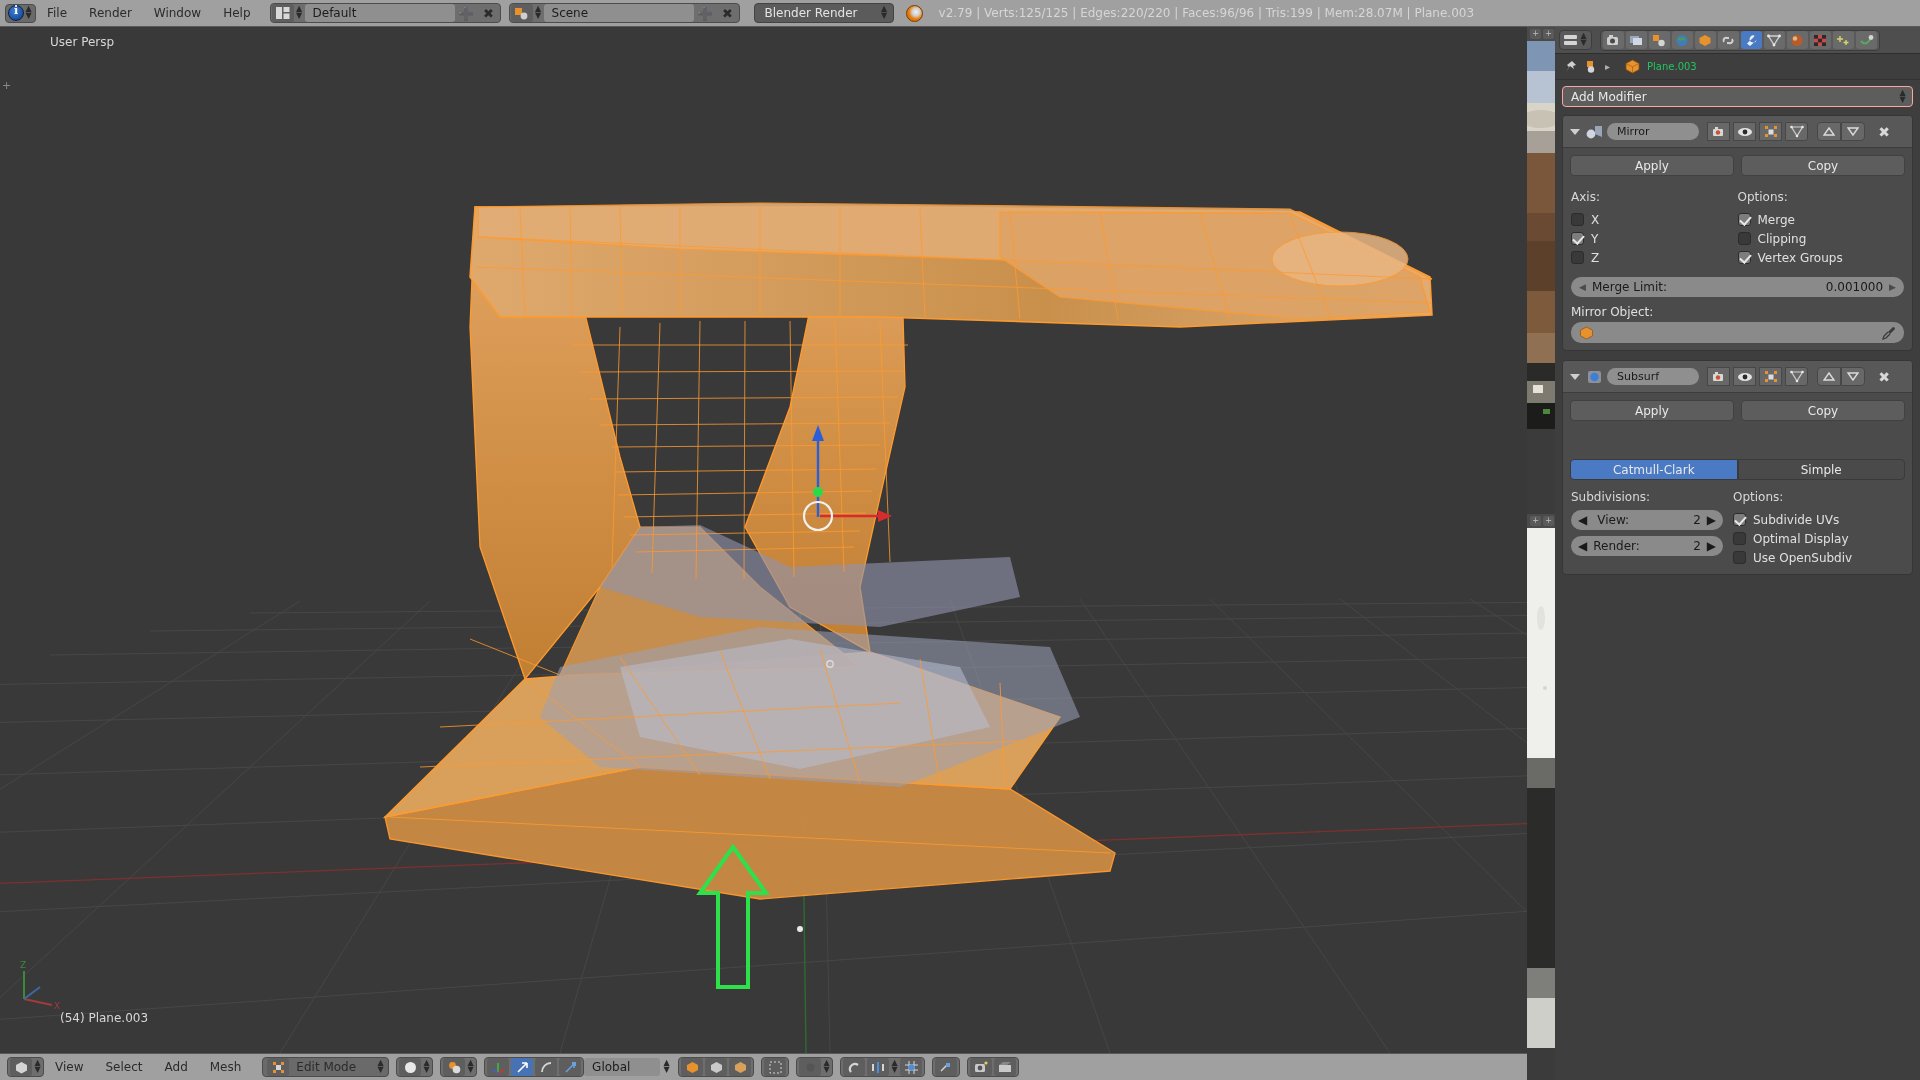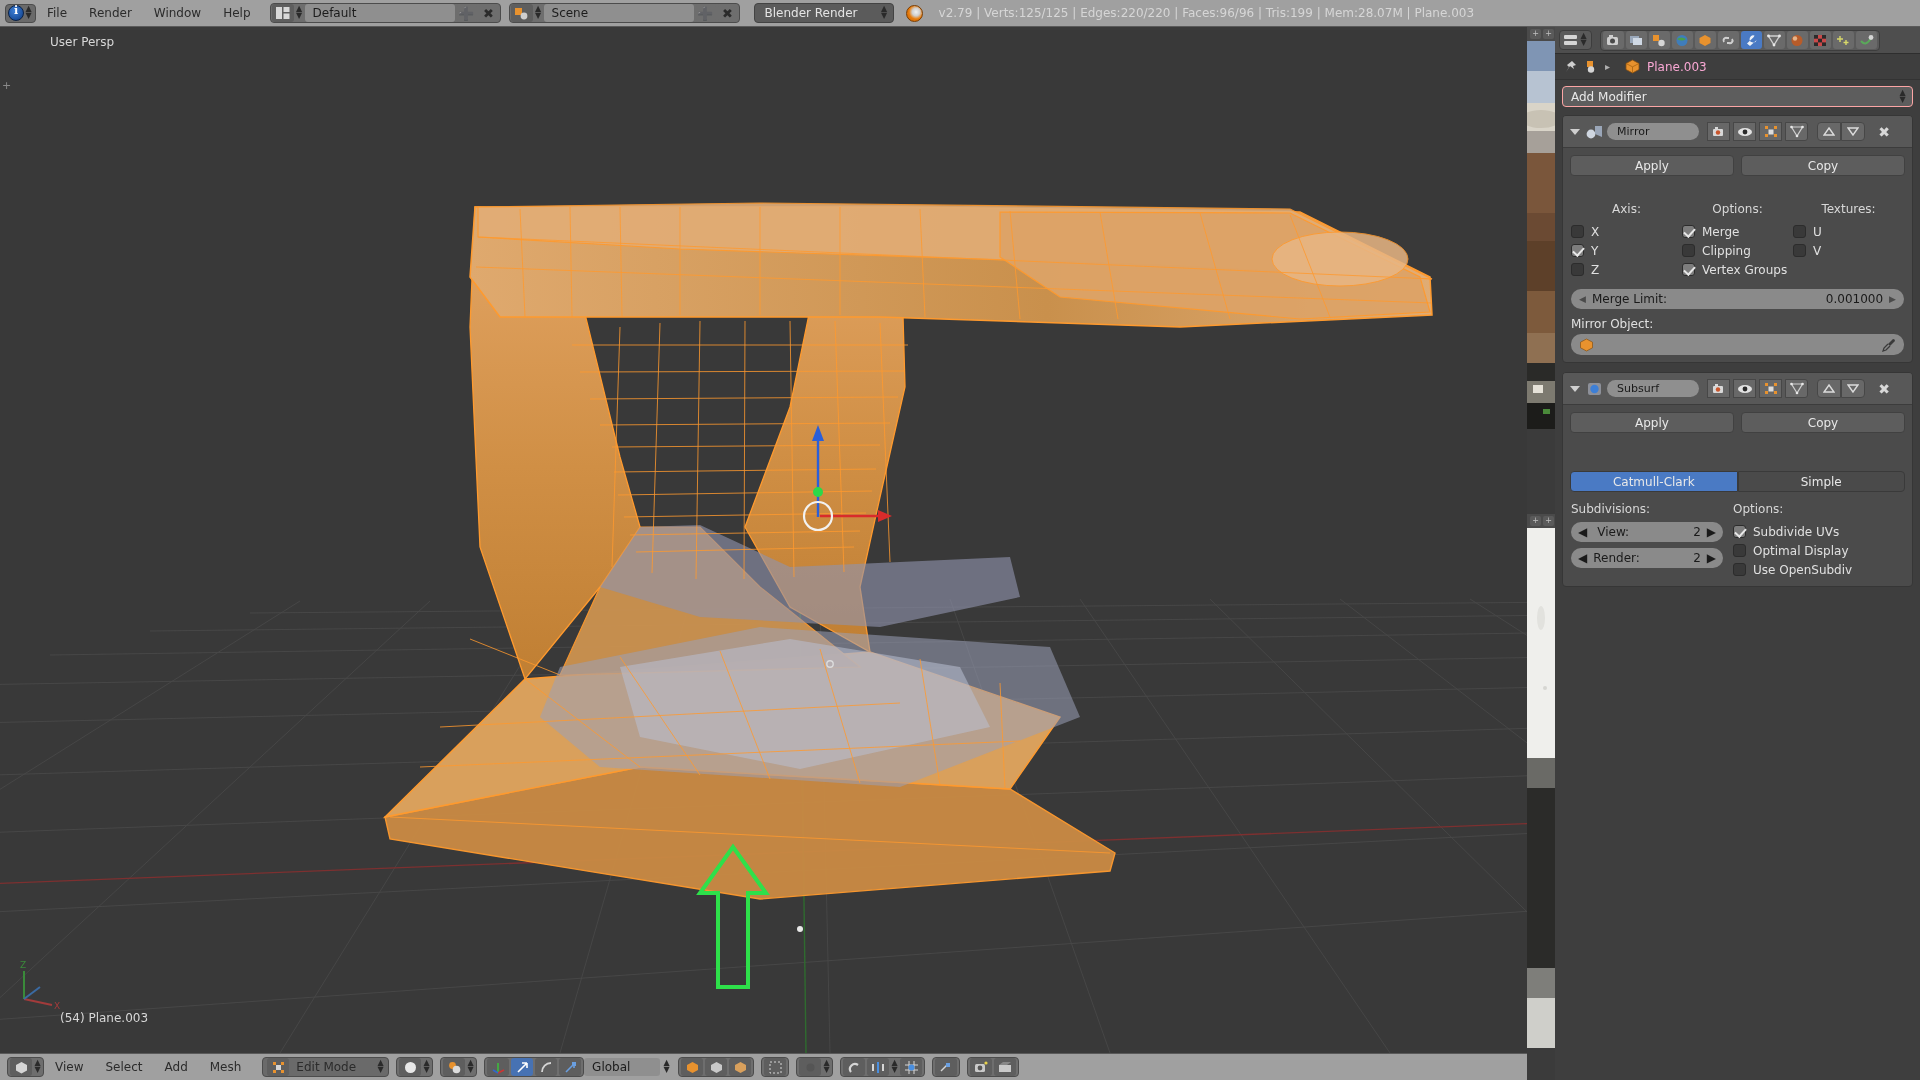--- a/index.html
+++ b/index.html
@@ -163,21 +163,21 @@
     width: 21px; height: 18px; margin: 0 1px; border-radius: 3px;
     display: flex; align-items: center; justify-content: center;
     background: #6a6a6a;
   }
   .ptab.active { background: #4a7ac4; }
 
   .breadcrumb {
     height: 26px; display: flex; align-items: center; gap: 6px;
     padding-left: 8px; background: #3e3e3e; border-bottom: 1px solid #333;
   }
-  .bc-text { font-size: 12px; color: #f9a8d4; }
+  .bc-text { font-size: 10px; color: #22c55e; }
 
   .props-body { padding: 6px 7px; }
 
   .add-mod-btn {
     width: 100%; height: 21px; background: #5d5d5d;
     border: 1px solid #fca5a5; border-radius: 4px;
     display: flex; align-items: center; padding: 0 8px;
     color: #e8e8e8; font-size: 12px; margin-bottom: 8px; position: relative;
   }
   .add-mod-btn .sp { position: absolute; right: 5px; }
@@ -219,21 +219,21 @@
     color: #d8d8d8; font-size: 14px;
   }
 
   .row2 { display: flex; gap: 7px; padding: 7px 7px 0 7px; }
   .btn-gray {
     flex: 1; height: 21px; background: #5d5d5d; border: 1px solid #414141;
     border-radius: 4px; color: #e8e8e8; font-size: 12px;
     display: flex; align-items: center; justify-content: center;
   }
 
-  .cols3 { display: flex; padding: 26px 8px 0 8px; text-align: center; }
+  .cols3 { display: flex; padding: 14px 8px 0 8px; }
   .col { flex: 1; }
   .col-hdr { font-size: 12px; color: #d8d8d8; margin-bottom: 6px; }
   .chk-row { display: flex; align-items: center; gap: 7px; height: 19px; }
   .chk {
     width: 13px; height: 13px; border-radius: 3px; background: #393939;
     border: 1px solid #2c2c2c; position: relative; flex: none;
   }
   .chk.on { background: #7d7d7d; }
   .chk.on::after {
     content: ""; position: absolute; left: 3px; top: 0px;
@@ -917,31 +917,20 @@
             <div class="chk-row">
               <span class="chk"></span>
               <span class="chk-lbl">Clipping</span>
             </div>
             <div class="chk-row">
               <span class="chk on"></span>
               <span class="chk-lbl">Vertex Groups</span>
             </div>
           </div>
 
-          <div class="col">
-            <div class="col-hdr">Textures:</div>
-            <div class="chk-row">
-              <span class="chk"></span>
-              <span class="chk-lbl">U</span>
-            </div>
-            <div class="chk-row">
-              <span class="chk"></span>
-              <span class="chk-lbl">V</span>
-            </div>
-          </div>
         </div>
 
         <div class="num-field">
           <span class="arrL">◀</span>
           <span class="nf-mid">
             <span>Merge Limit:</span>
             <span>0.001000</span>
           </span>
           <span class="arrR">▶</span>
         </div>

